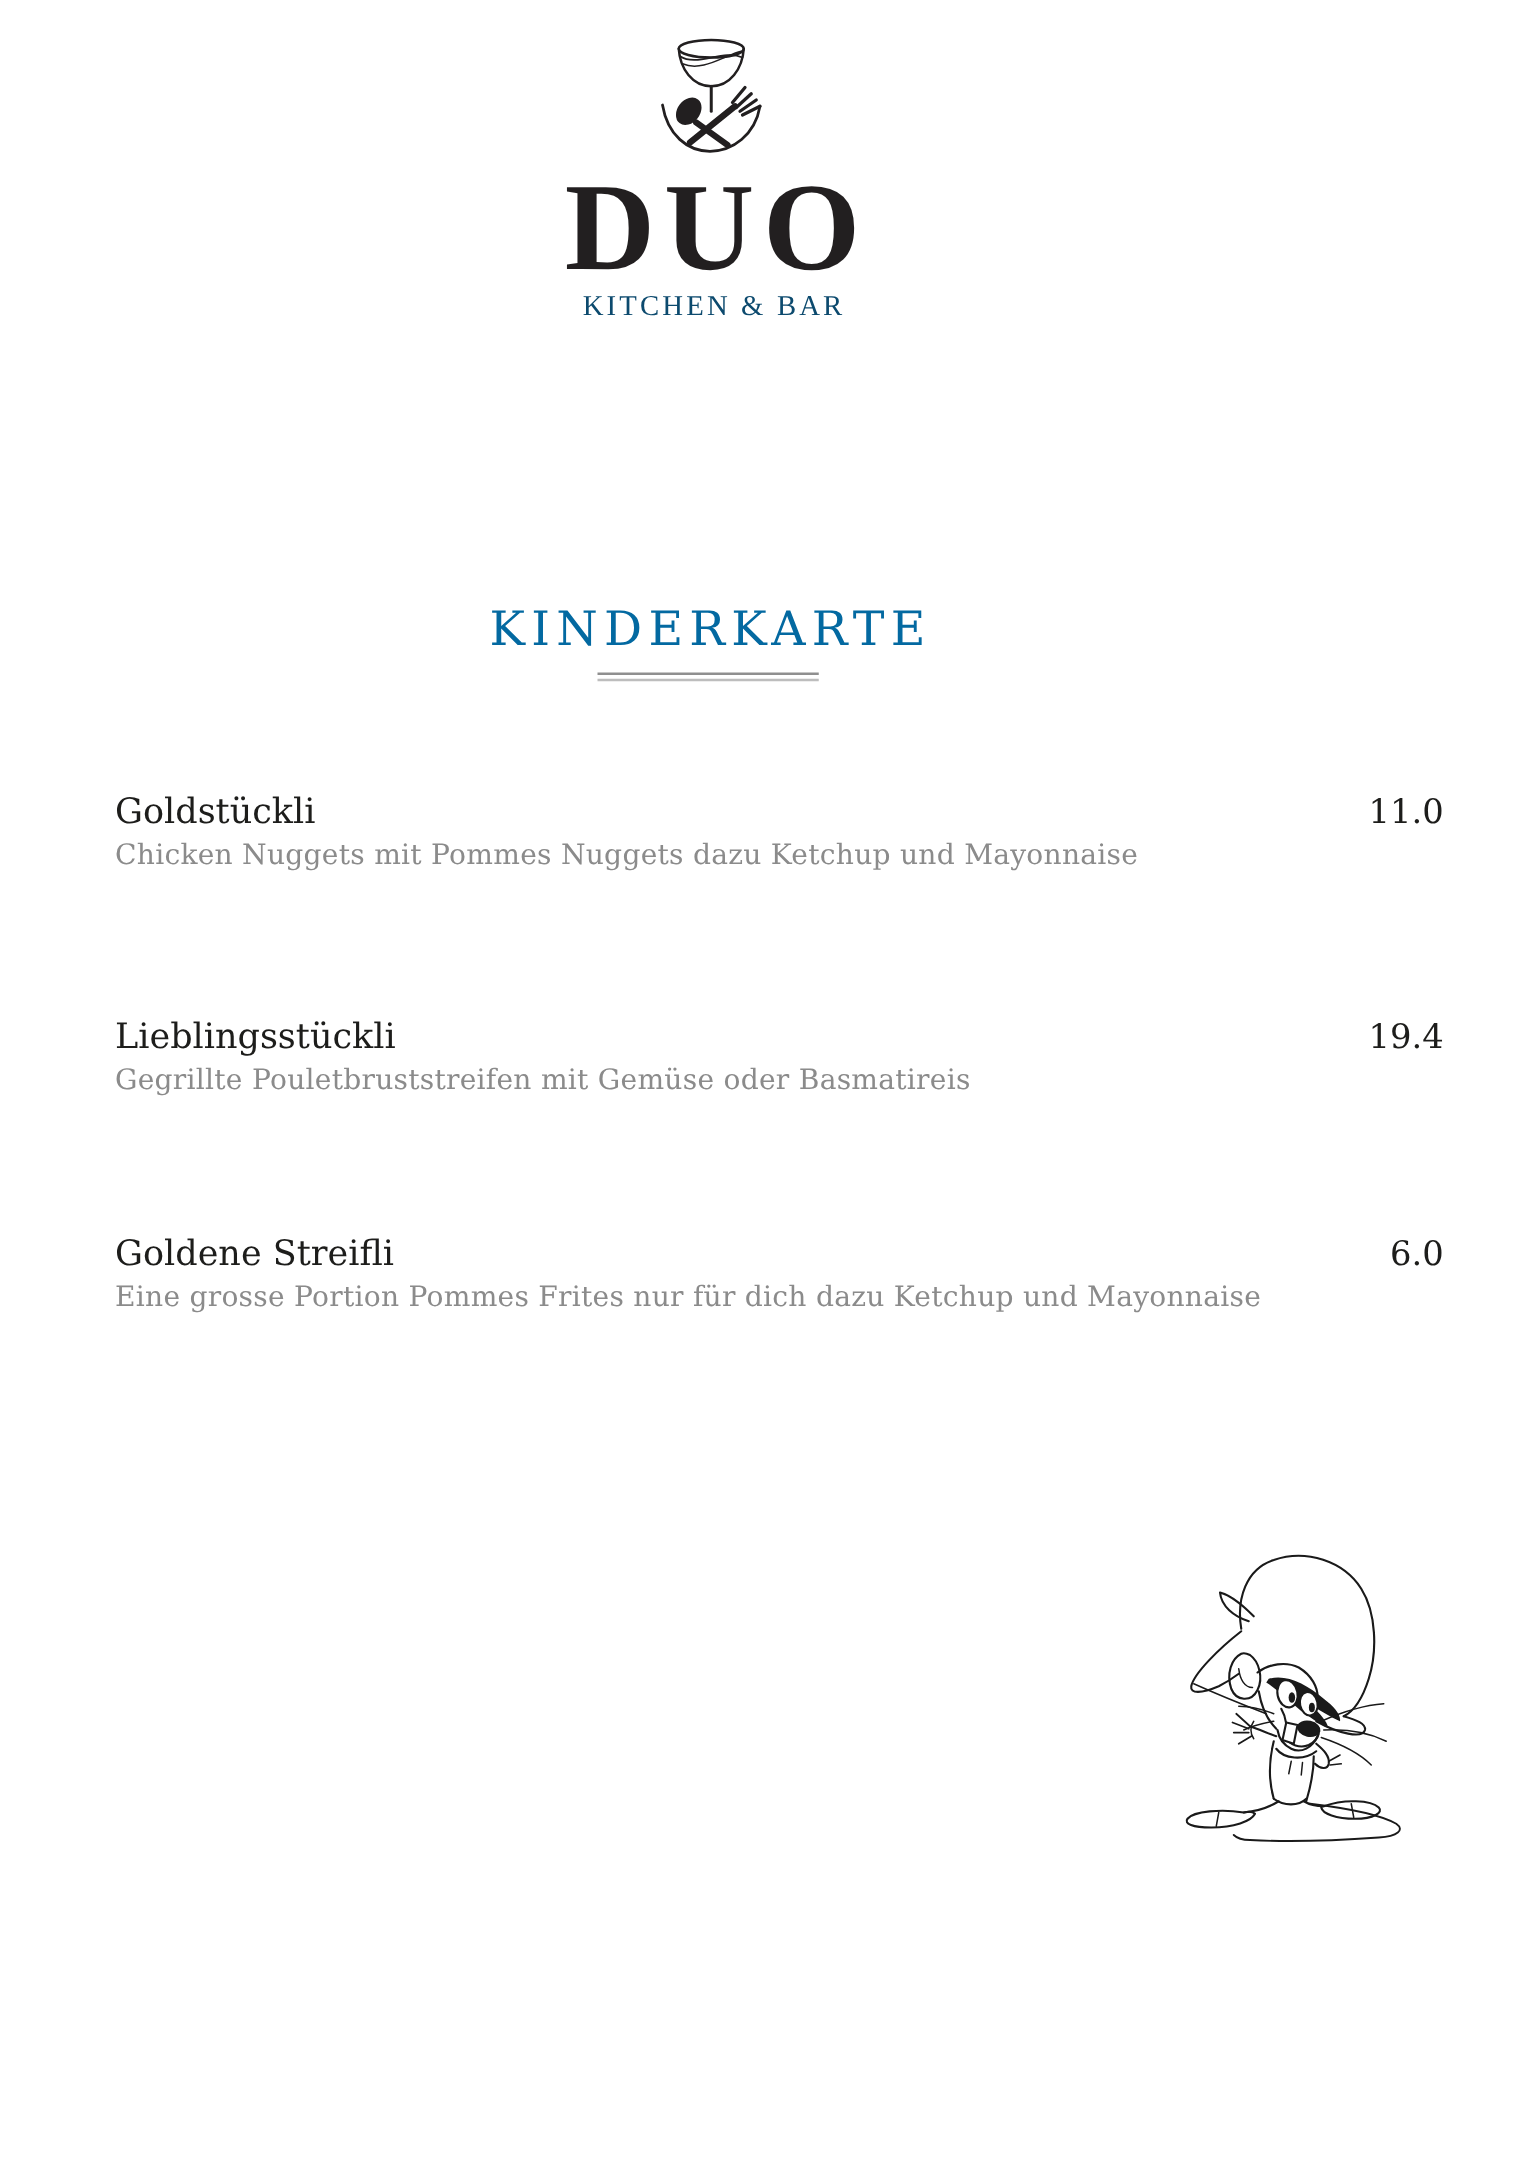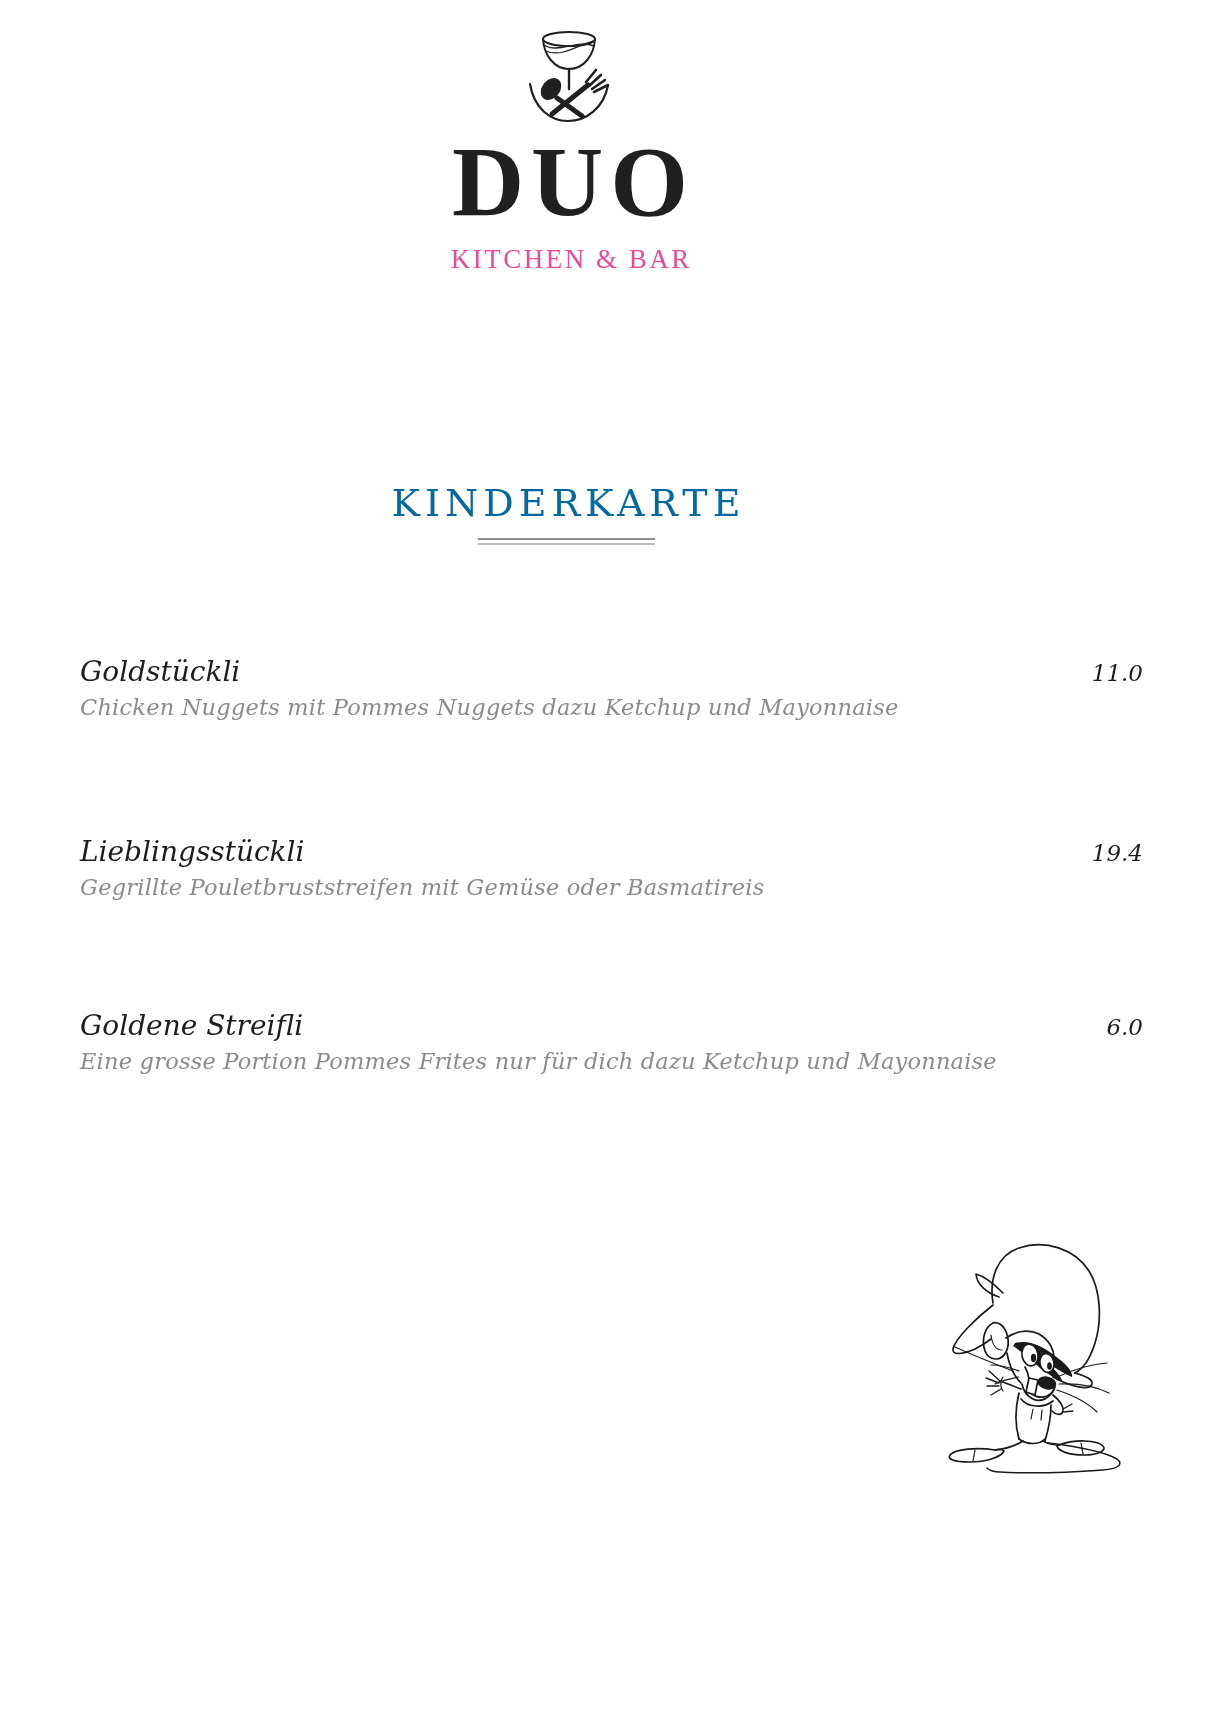--- a/index.html
+++ b/index.html
@@ -8,38 +8,38 @@
     font-family:"DejaVu Serif",serif;color:#1d1d1b;overflow:hidden;
   }
   
   .logo{position:absolute;top:30px;left:0;width:1140px;text-align:center;}
   .emblem{width:88px;height:96px;display:block;margin:0 auto;}
   .brand{
     font-family:"Liberation Serif",serif;font-weight:bold;font-size:100px;
     line-height:1;letter-spacing:7px;margin-top:6px;text-indent:7px;color:#221f20;
   }
   .brand-sub{
-    font-family:"Liberation Serif",serif;font-size:27px;letter-spacing:2.5px;
-    margin-top:12px;text-indent:2.5px;color:#ec4899;
+    font-family:"Liberation Serif",serif;font-size:23px;letter-spacing:2.5px;
+    text-indent:2.5px;color:#0c4a6e;
   }
   
   .title-block{position:absolute;top:481px;left:0;width:1132px;text-align:center;}
   .menu-title{
     font-size:38px;font-weight:500;letter-spacing:5px;margin:0;text-indent:5px;
     color:#0369a1;
   }
   .divider{
     width:177px;height:3px;margin:13px auto 0;box-sizing:content-box;
     border-top:2px solid #8f8f8f;border-bottom:2px solid #bdbdbd;
   }
   
-  .menu-item{position:absolute;left:80px;width:1063px;font-style:italic;}
+  .menu-item{position:absolute;left:92px;width:1063px;}
   .item-head{display:flex;justify-content:space-between;align-items:baseline;}
   .item-name{font-size:28px;line-height:34px;color:#1d1d1b;}
-  .item-price{font-size:23px;line-height:34px;color:#1d1d1b;margin-top:24px;}
+  .item-price{font-size:27px;line-height:34px;color:#1d1d1b;}
   .item-desc{font-size:22.5px;line-height:28px;margin-top:3px;color:#8b8b8b;letter-spacing:0.2px;}
   .item-0{top:632px;}
   .item-1{top:812px;}
   .item-2{top:986px;}
   
   .mouse{position:absolute;left:945px;top:1243px;width:190px;height:235px;}
   
   .footer{
     position:absolute;top:1686px;left:0;width:1124px;text-align:center;
     font-size:21px;color:#2a2a2a;letter-spacing:0.3px;

